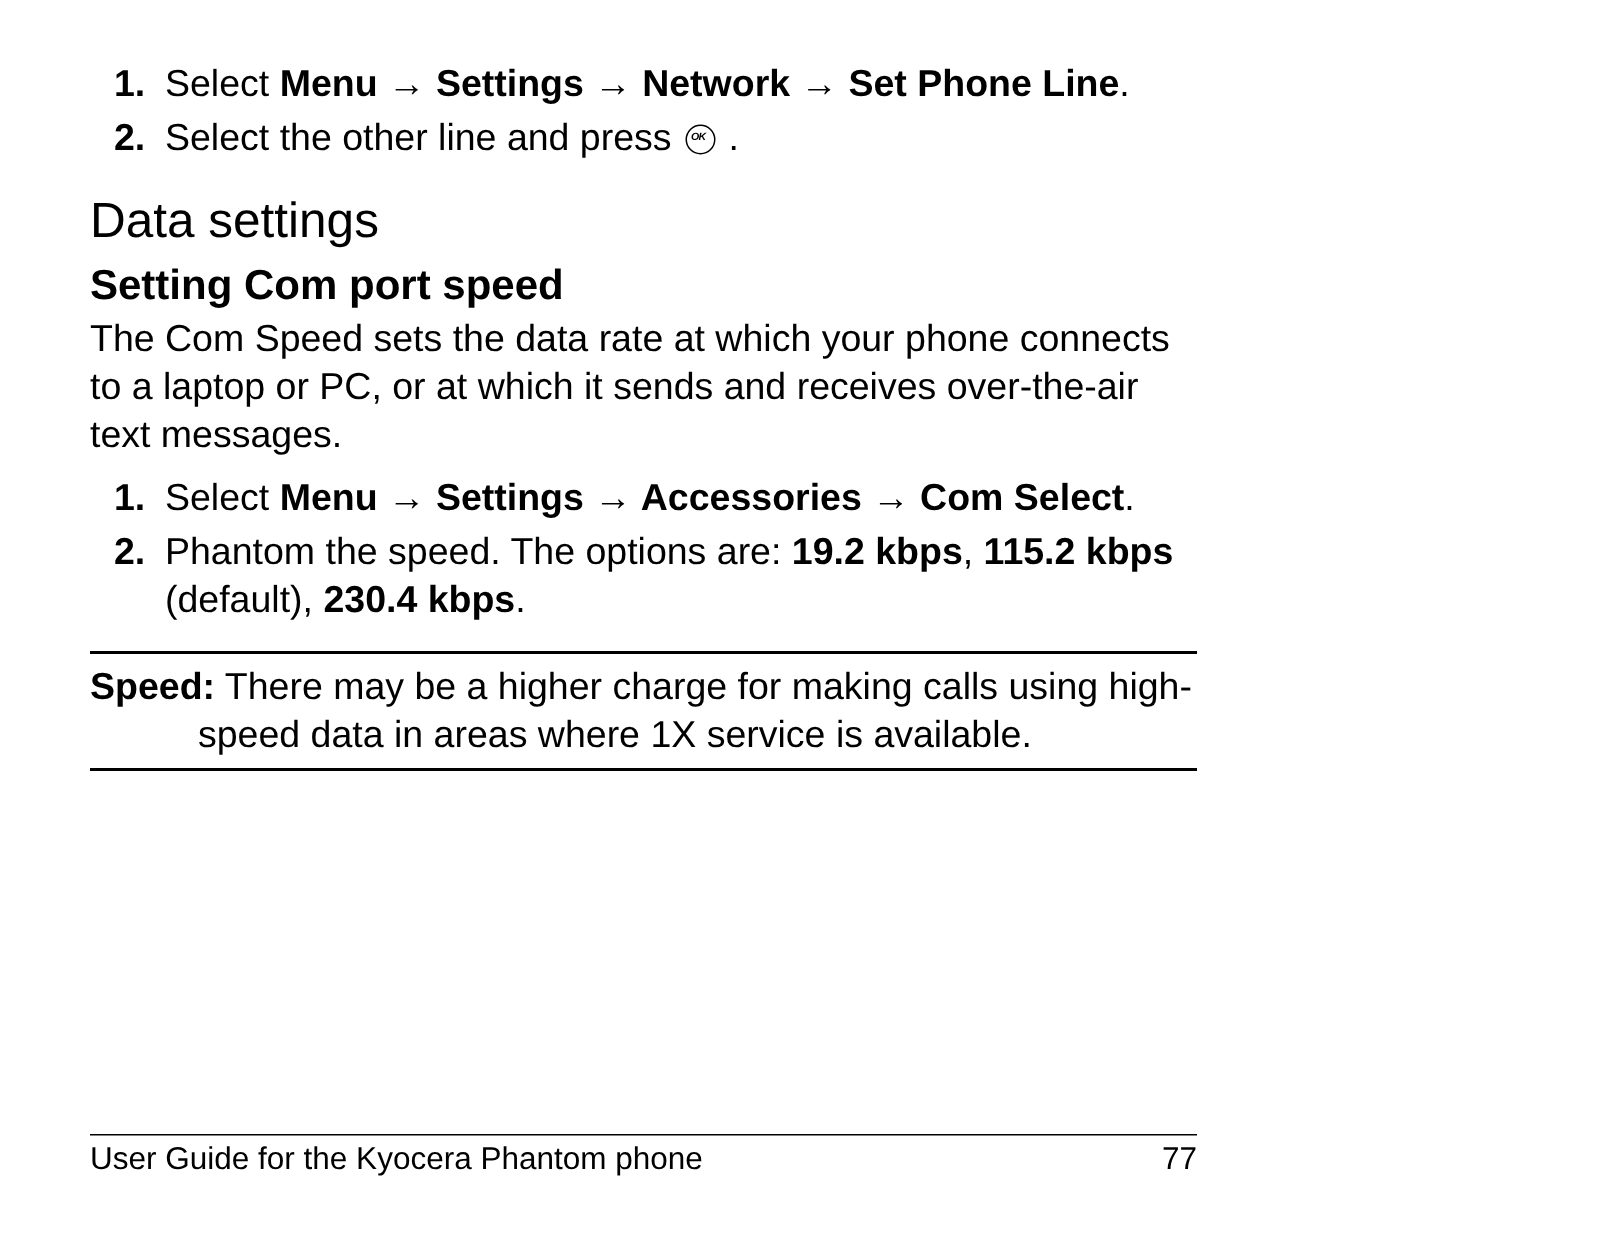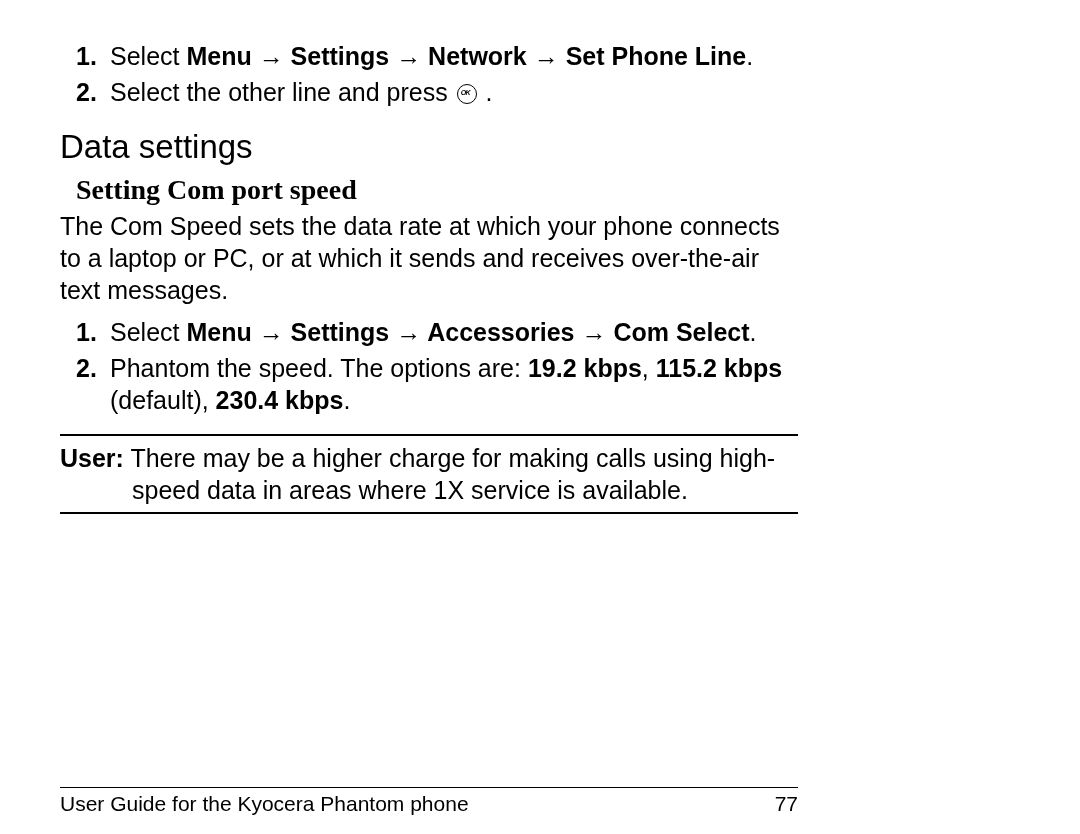--- a/index.html
+++ b/index.html
@@ -40,22 +40,21 @@
     font-weight: bold;
   }
   h2.section {
     font-size: 33px;
     font-weight: normal;
     margin: 18px 0 2px 0;
   }
   h3.subsection {
     font-size: 28px;
     font-weight: bold;
-    margin: 4px 0 2px 16px;
-    font-family: Liberation Serif, serif;
+    margin: 4px 0 2px 0;
   }
   p.para {
     margin: 0 0 10px 0;
     font-size: 25px;
   }
   .b { font-weight: bold; }
   .ok-icon {
     display: inline-block;
     width: 20px;
     height: 20px;
@@ -87,21 +86,21 @@
   }
   .note-hang {
     display: block;
     padding-left: 72px;
     text-indent: -72px;
   }
   .footer {
     position: absolute;
     left: 60px;
     right: 60px;
-    bottom: 18px;
+    bottom: 49px;
   }
   .footer-rule {
     border: none;
     border-top: 1px solid #000;
     margin: 0 0 4px 0;
   }
   .footer-row {
     display: flex;
     justify-content: space-between;
     font-size: 21px;
@@ -133,21 +132,21 @@
       <li>
         <span>Select </span><span class="b">Menu → Settings → Accessories → Com Select</span><span>.</span>
       </li>
       <li>
         <span>Phantom the speed. The options are: </span><span class="b">19.2 kbps</span><span>, </span><span class="b">115.2 kbps</span><span> (default), </span><span class="b">230.4 kbps</span><span>.</span>
       </li>
     </ol>
 
     <div class="note-block">
       <div class="note-line note-hang">
-        <span class="b">User:</span><span> There may be a higher charge for making calls using high-speed data</span>
+        <span class="b">Speed:</span><span> There may be a higher charge for making calls using high-speed data</span>
         <span>in areas where 1X service is available.</span>
       </div>
     </div>
 
   </div>
 
   <div class="footer">
     <hr class="footer-rule">
     <div class="footer-row">
       <span>User Guide for the Kyocera Phantom phone</span>

